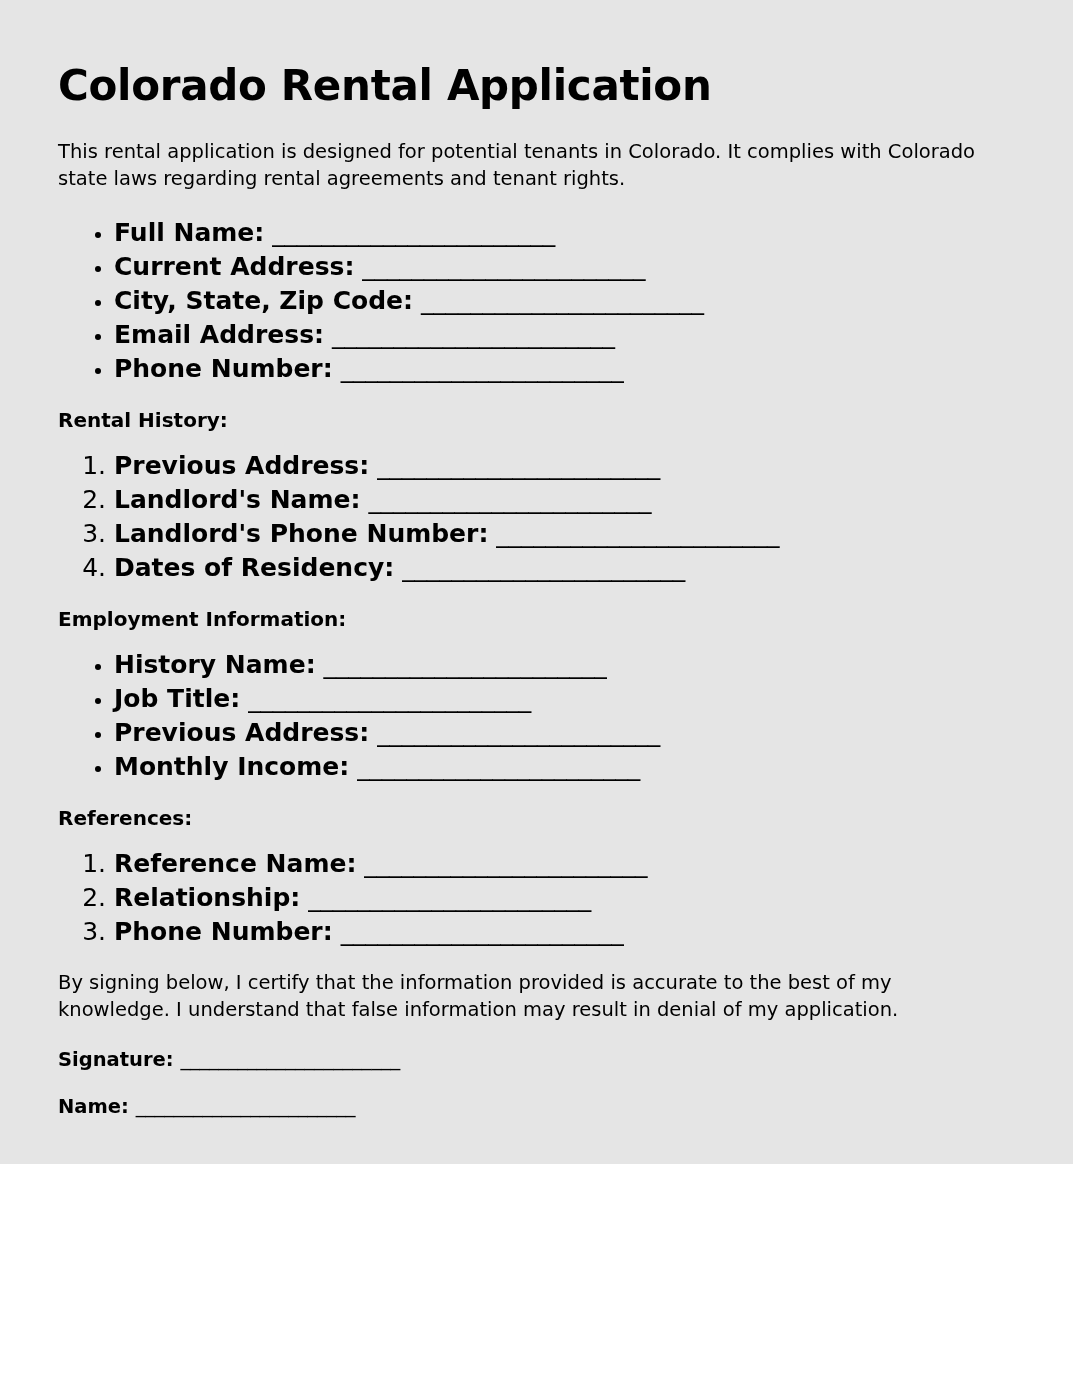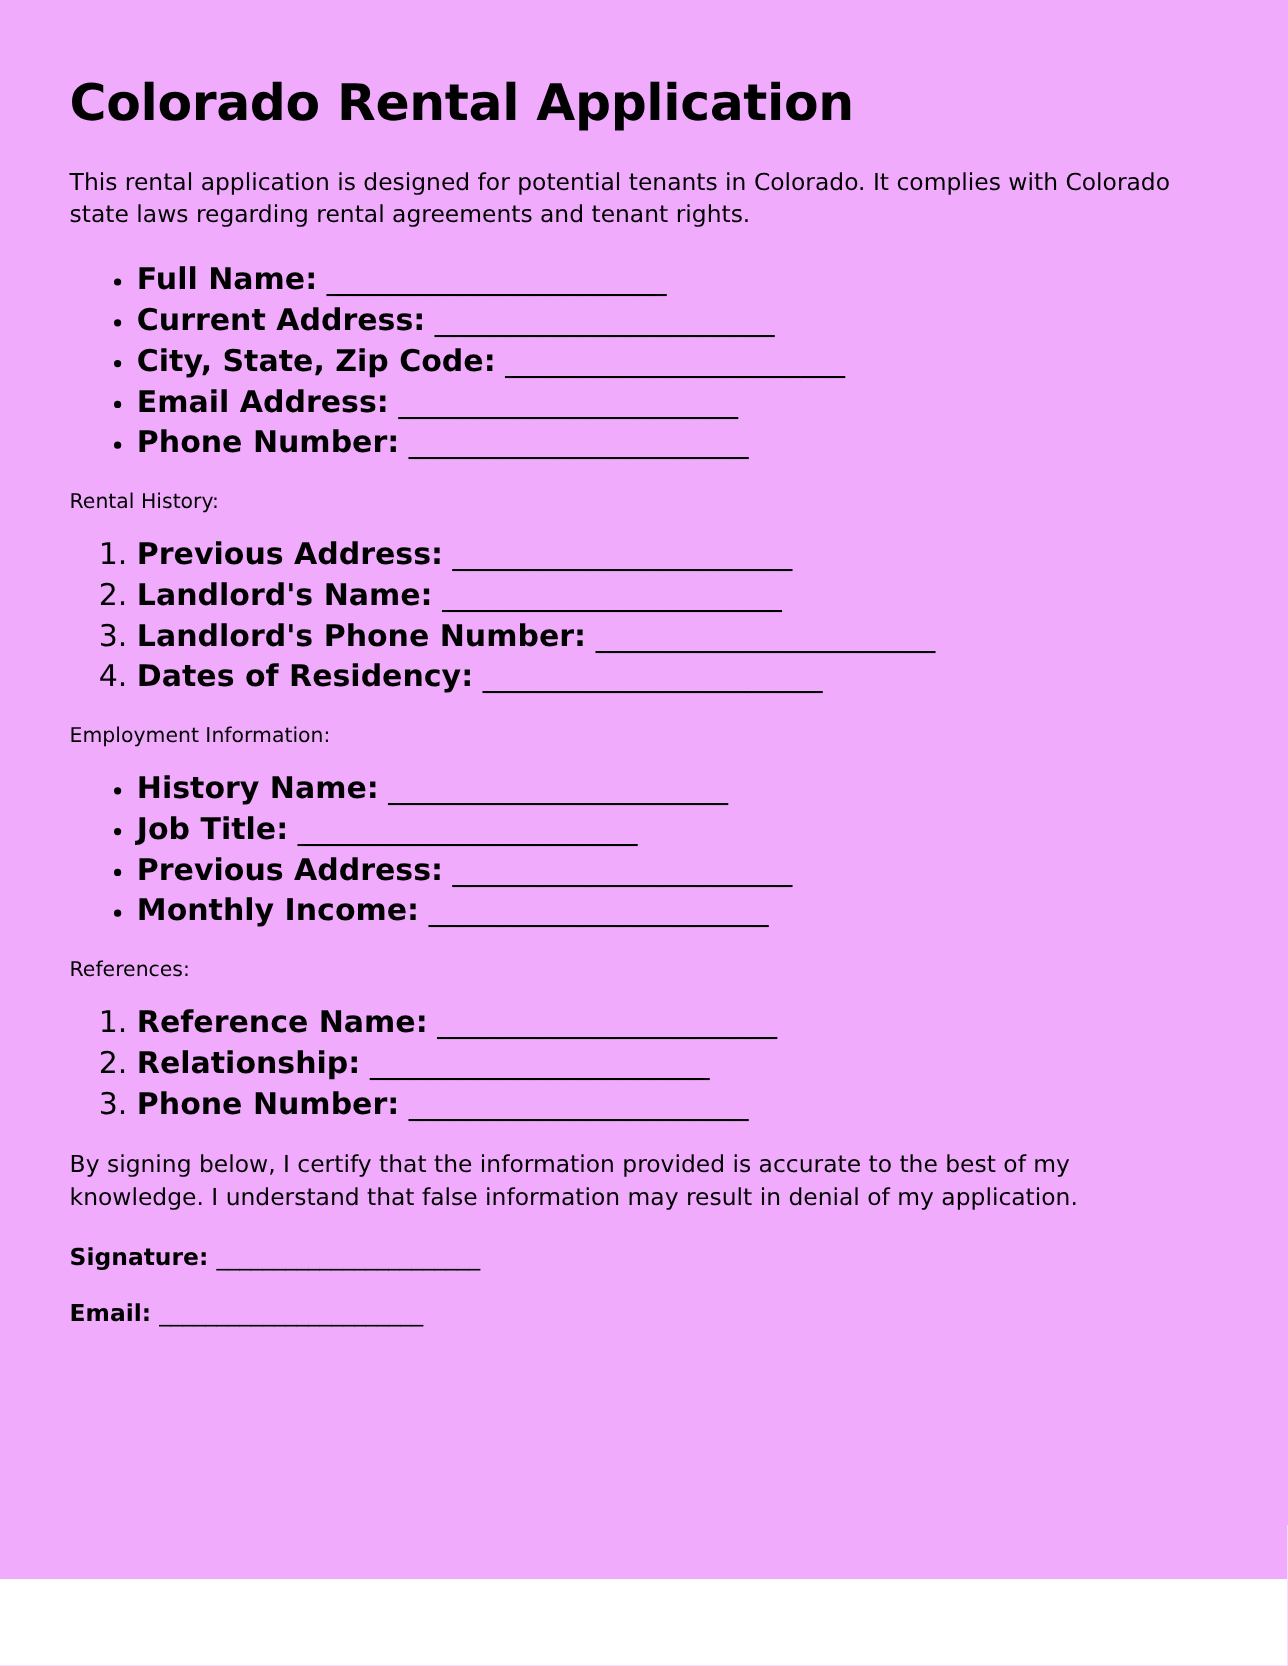--- a/index.html
+++ b/index.html
@@ -3,22 +3,22 @@
 <meta charset="utf-8">
 <style>
   html, body {
     margin: 0;
     padding: 0;
     background: #ffffff;
   }
   .page {
     position: relative;
     width: 1073px;
-    height: 1316px;
-    background: #f0abfc;
+    height: 1164px;
+    background: #e5e5e5;
     overflow: hidden;
     font-family: "DejaVu Sans", sans-serif;
     color: #000000;
     box-sizing: border-box;
   }
   .content {
     position: absolute;
     left: 58px;
     top: 62px;
     width: 940px;
@@ -38,22 +38,22 @@
     font-family: "DejaVu Sans", sans-serif;
     font-size: 19.5px;
     font-weight: normal;
     line-height: 1.38;
     margin: 6px 0 23px 0;
     color: #000;
   }
 
   h2.section-heading {
     font-family: "DejaVu Sans", sans-serif;
-    font-size: 17px;
-    font-weight: normal;
+    font-size: 20px;
+    font-weight: bold;
     line-height: 1.3;
     margin: 0 0 16px 0;
     color: #000;
   }
 
   ul.form-list, ol.form-list {
     margin: 0 0 22px 0;
     padding-left: 56px;
     list-style-position: outside;
   }
@@ -148,19 +148,19 @@
     <ol class="form-list">
       <li><span class="field-label">Reference Name:</span> <span class="blank">_______________________</span></li>
       <li><span class="field-label">Relationship:</span> <span class="blank">_______________________</span></li>
       <li><span class="field-label">Phone Number:</span> <span class="blank">_______________________</span></li>
     </ol>
 
     <p class="para">By signing below, I certify that the information provided is accurate to the best of my knowledge. I understand that false information may result in denial of my application.</p>
 
     <p class="signature-line spacer-top"><span>Signature:</span> <span class="blank">_______________________</span></p>
 
-    <p class="signature-line"><span>Email:</span> <span class="blank">_______________________</span></p>
+    <p class="signature-line"><span>Name:</span> <span class="blank">_______________________</span></p>
 
   </div>
 
   <div class="watermark">greentomyr.org</div>
 
 </div>
 
 </body></html>

